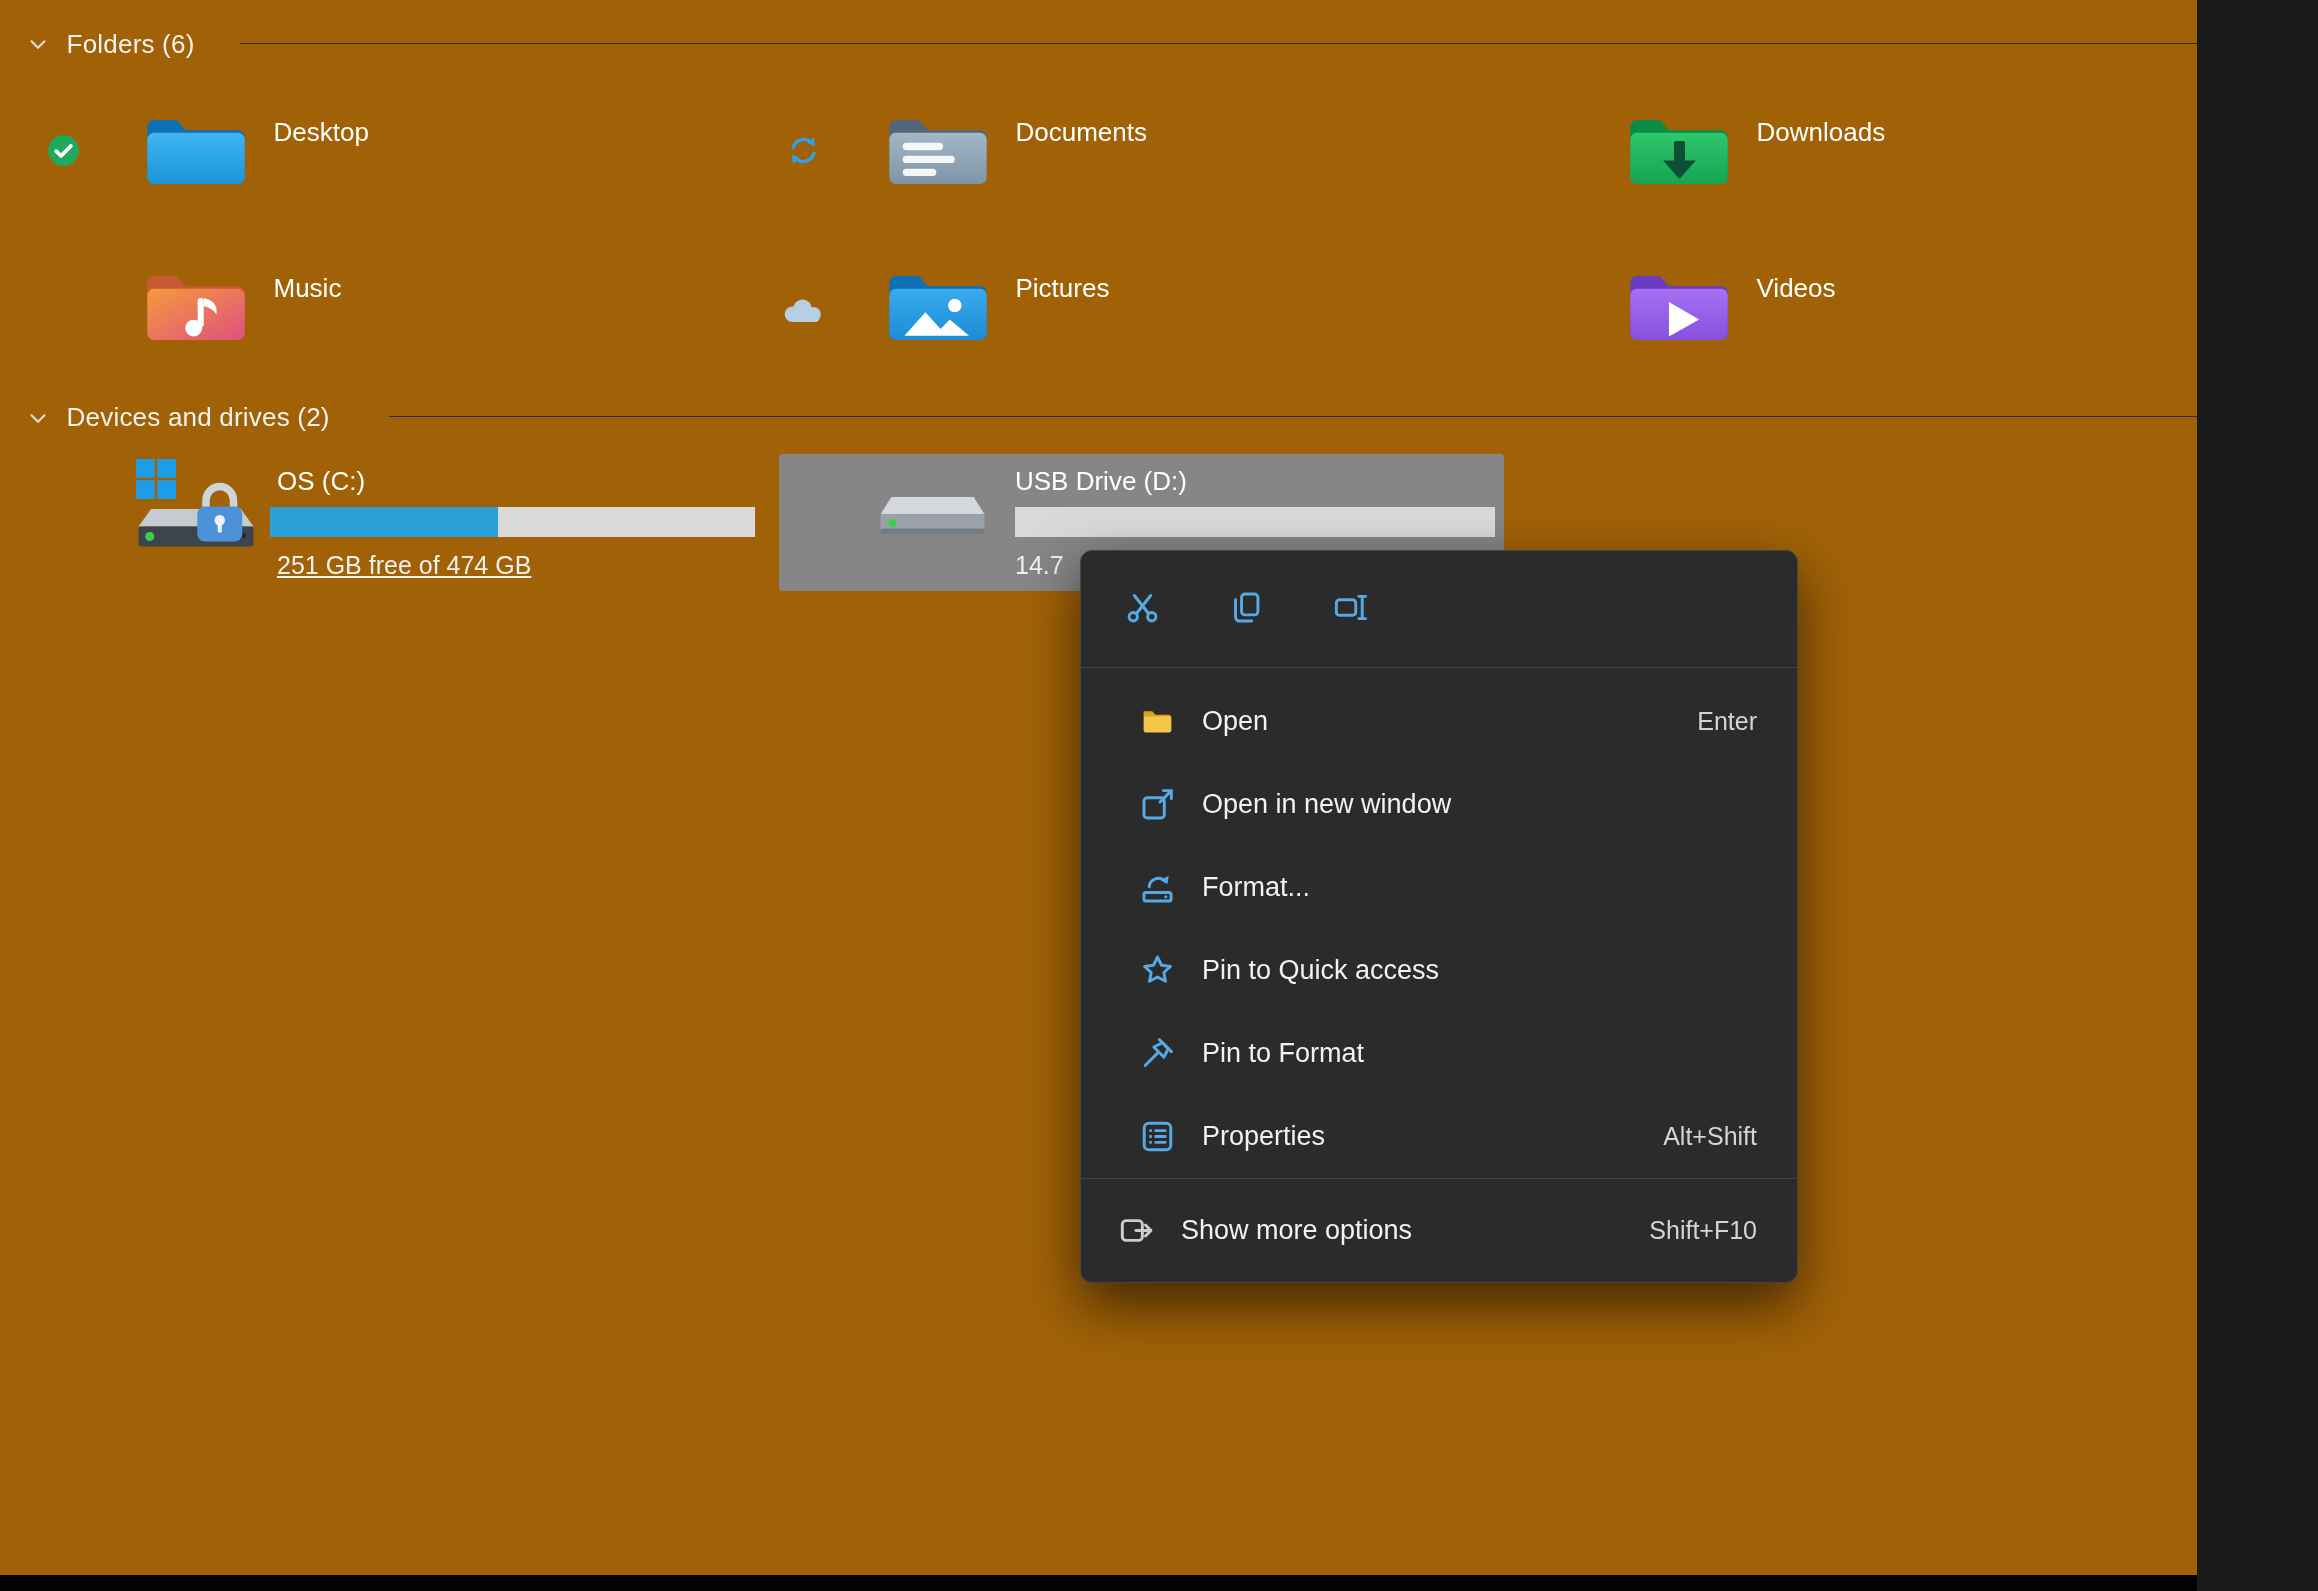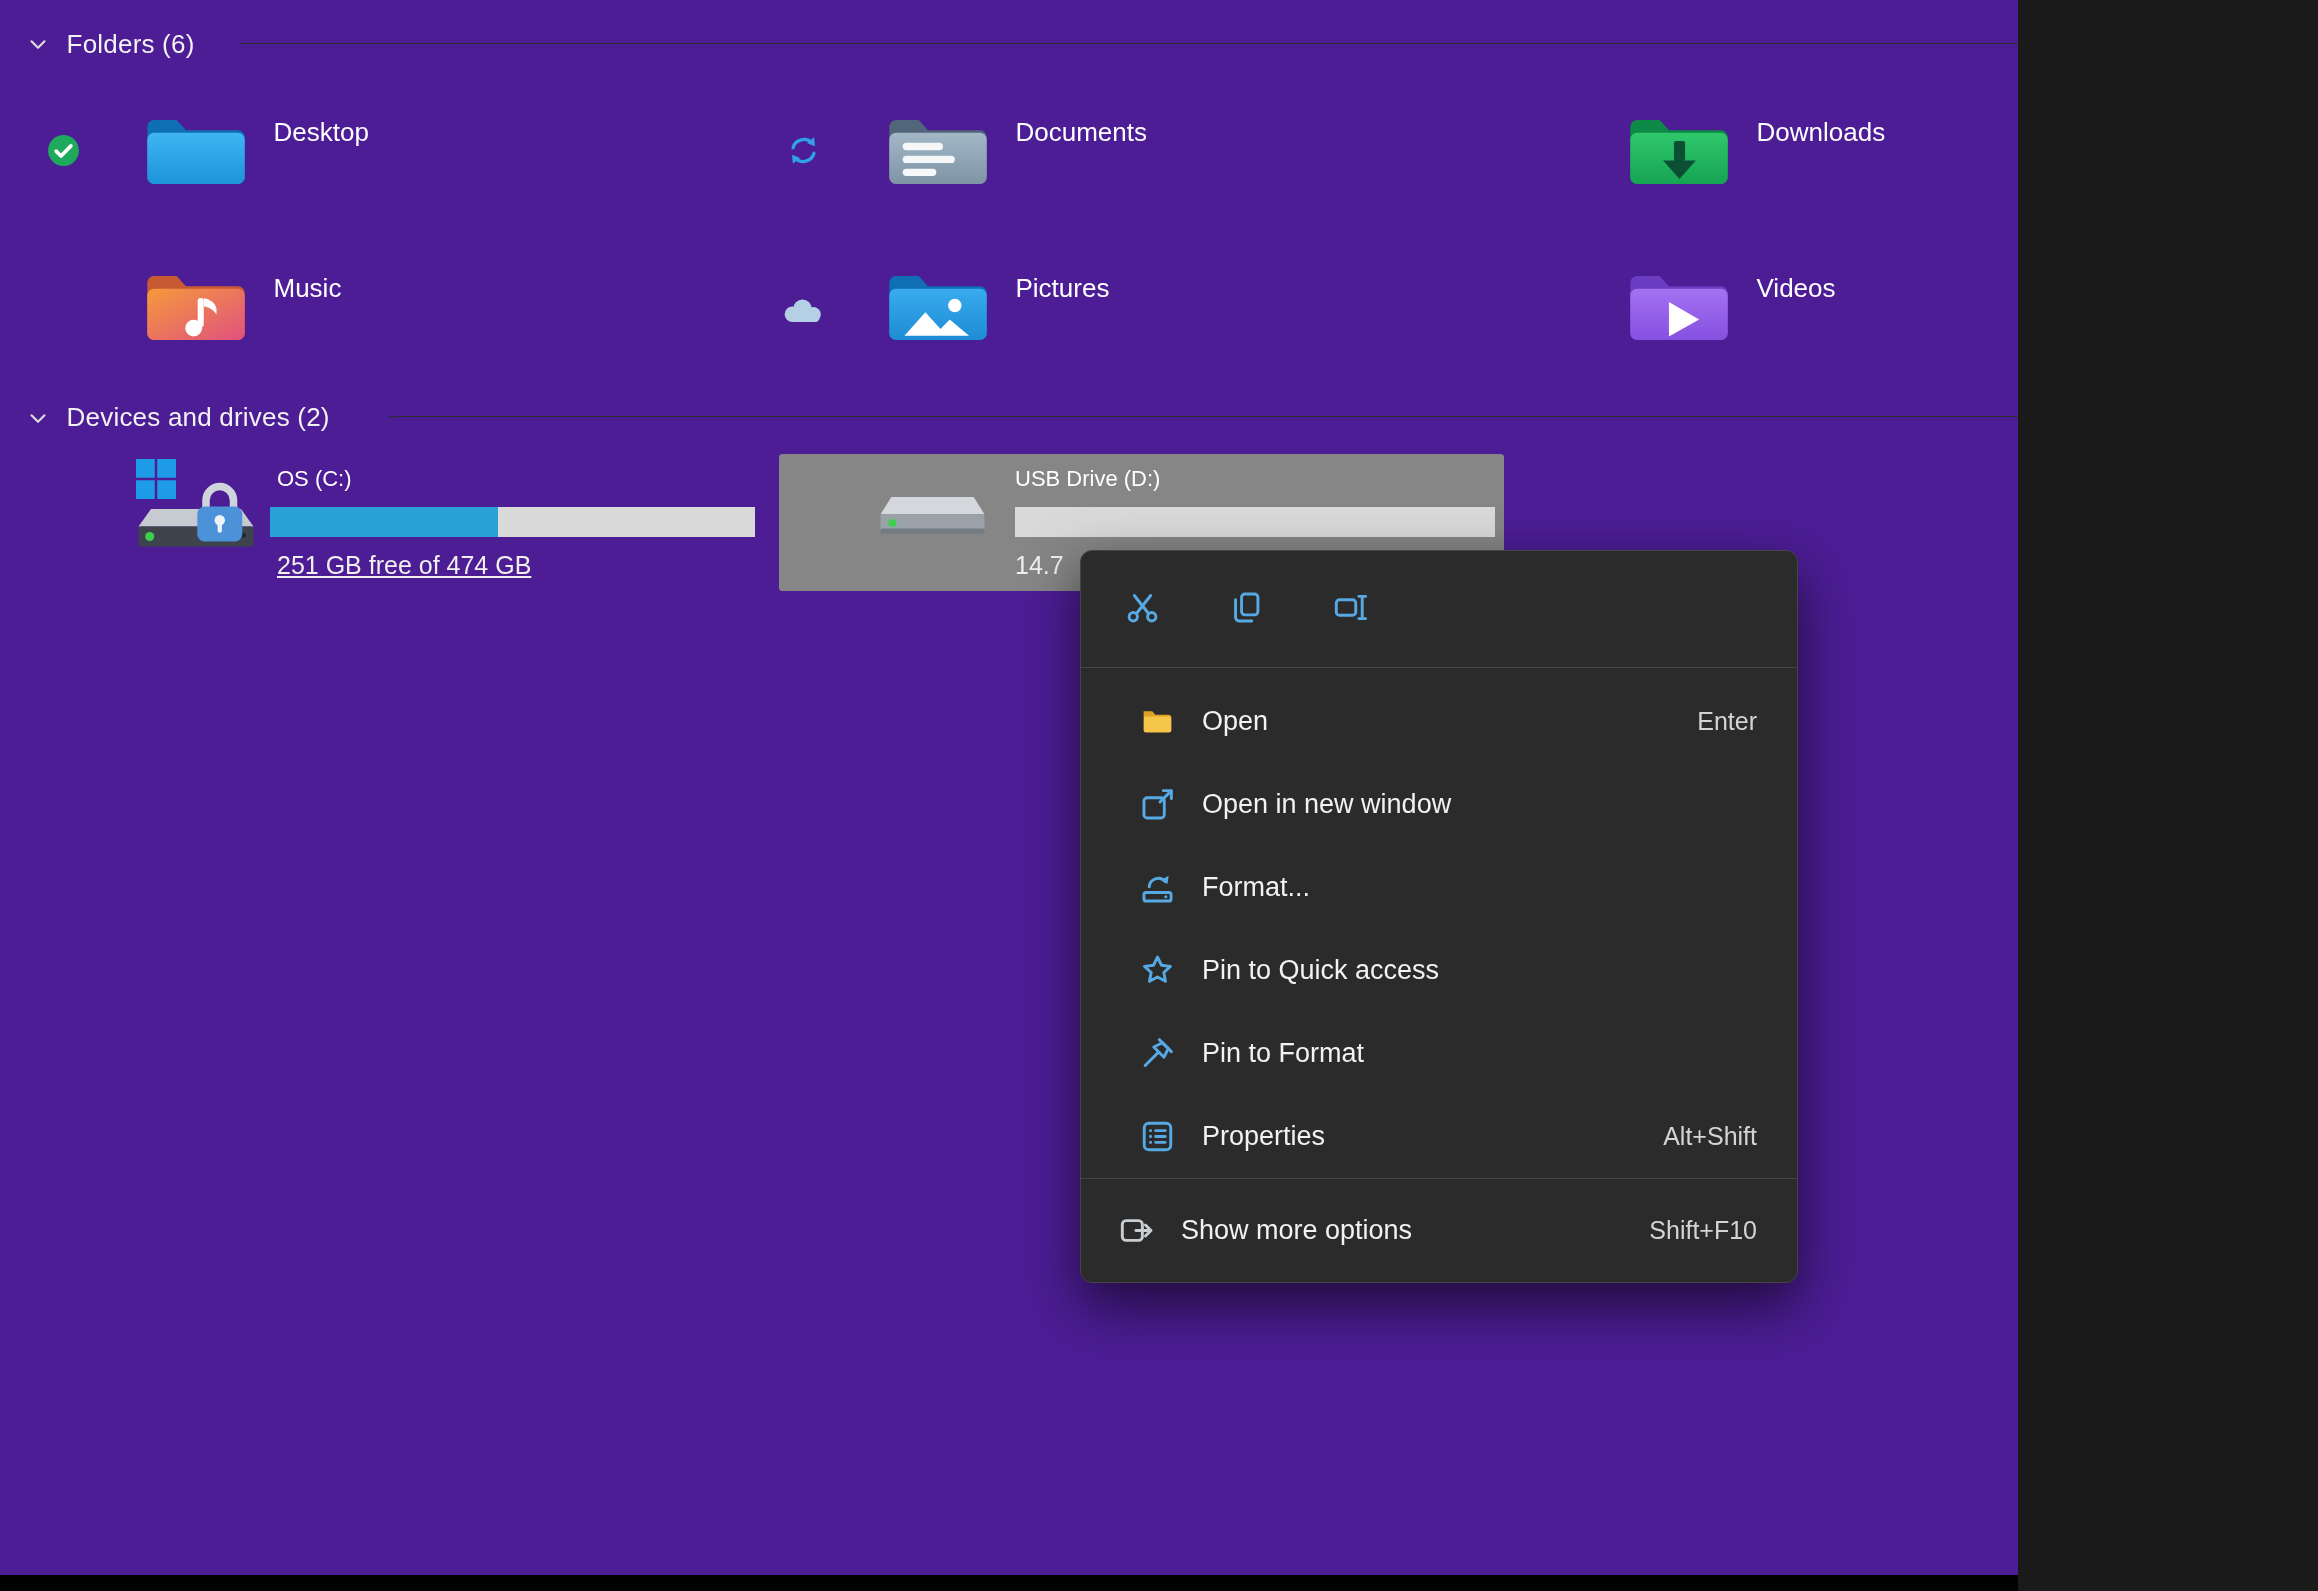--- a/index.html
+++ b/index.html
@@ -1,36 +1,36 @@
 <!DOCTYPE html>
 <html style="font-size:14px"><head>
 <meta charset="utf-8">
 <style>
   * { margin:0; padding:0; box-sizing:border-box; }
   html,body { background:#1a1a1a; }
   .stage {
-    position:relative; width:2018px; height:1592px; overflow:hidden;
-    background:#4c1d95; color:#f5f5f5;
+    position:relative; width:2197px; height:1592px; overflow:hidden;
+    background:#a16207; color:#f5f5f5;
     font-family:"Liberation Sans", sans-serif;
   }
   
   .section-header { position:absolute; display:flex; align-items:center; gap:14px; height:43px; }
   .section-title { font-size:26px; color:#f2f2f2; letter-spacing:0.2px; }
   .chev { width:30px; height:30px; display:flex; align-items:center; justify-content:center; }
   .section-line { position:absolute; height:0.9px; background:#2d2d2d; }
   
   .tile { position:absolute; display:flex; align-items:flex-start; gap:23.5px; cursor:default; }
   .ficon { width:108px; height:84px; flex:none; }
   .tile-label { font-size:26px; color:#ffffff; margin-top:7px; white-space:nowrap;text-align:right; }
   .status-icon { position:absolute; }
   
   .drive-tile { position:absolute; width:725px; height:137px; }
   .drive-tile.selected { background:#868686; border-radius:3.5px; }
   .drive-icon { position:absolute; }
-  .drive-label { position:absolute; font-size:22px; color:#ffffff; white-space:nowrap; }
+  .drive-label { position:absolute; font-size:26px; color:#ffffff; white-space:nowrap; }
   .drive-bar { position:absolute; height:30px; background:#d9d9d9; }
   .drive-bar-fill { height:100%; background:#29a0d8; width:0; }
   .drive-detail { position:absolute; font-size:25px; color:#f0f0f0; white-space:nowrap; }
   
   .ctx {
     position:absolute; left:1080px; top:550px; width:718px;
     background:#2b2b2b; border:0.9px solid #454545; border-radius:12px;
     box-shadow:0 22.6px 56px rgba(0,0,0,.6); z-index:10; overflow:hidden;
   }
   .ctx-quick { display:flex; align-items:center; height:116px; padding-left:33px; gap:48px; }

